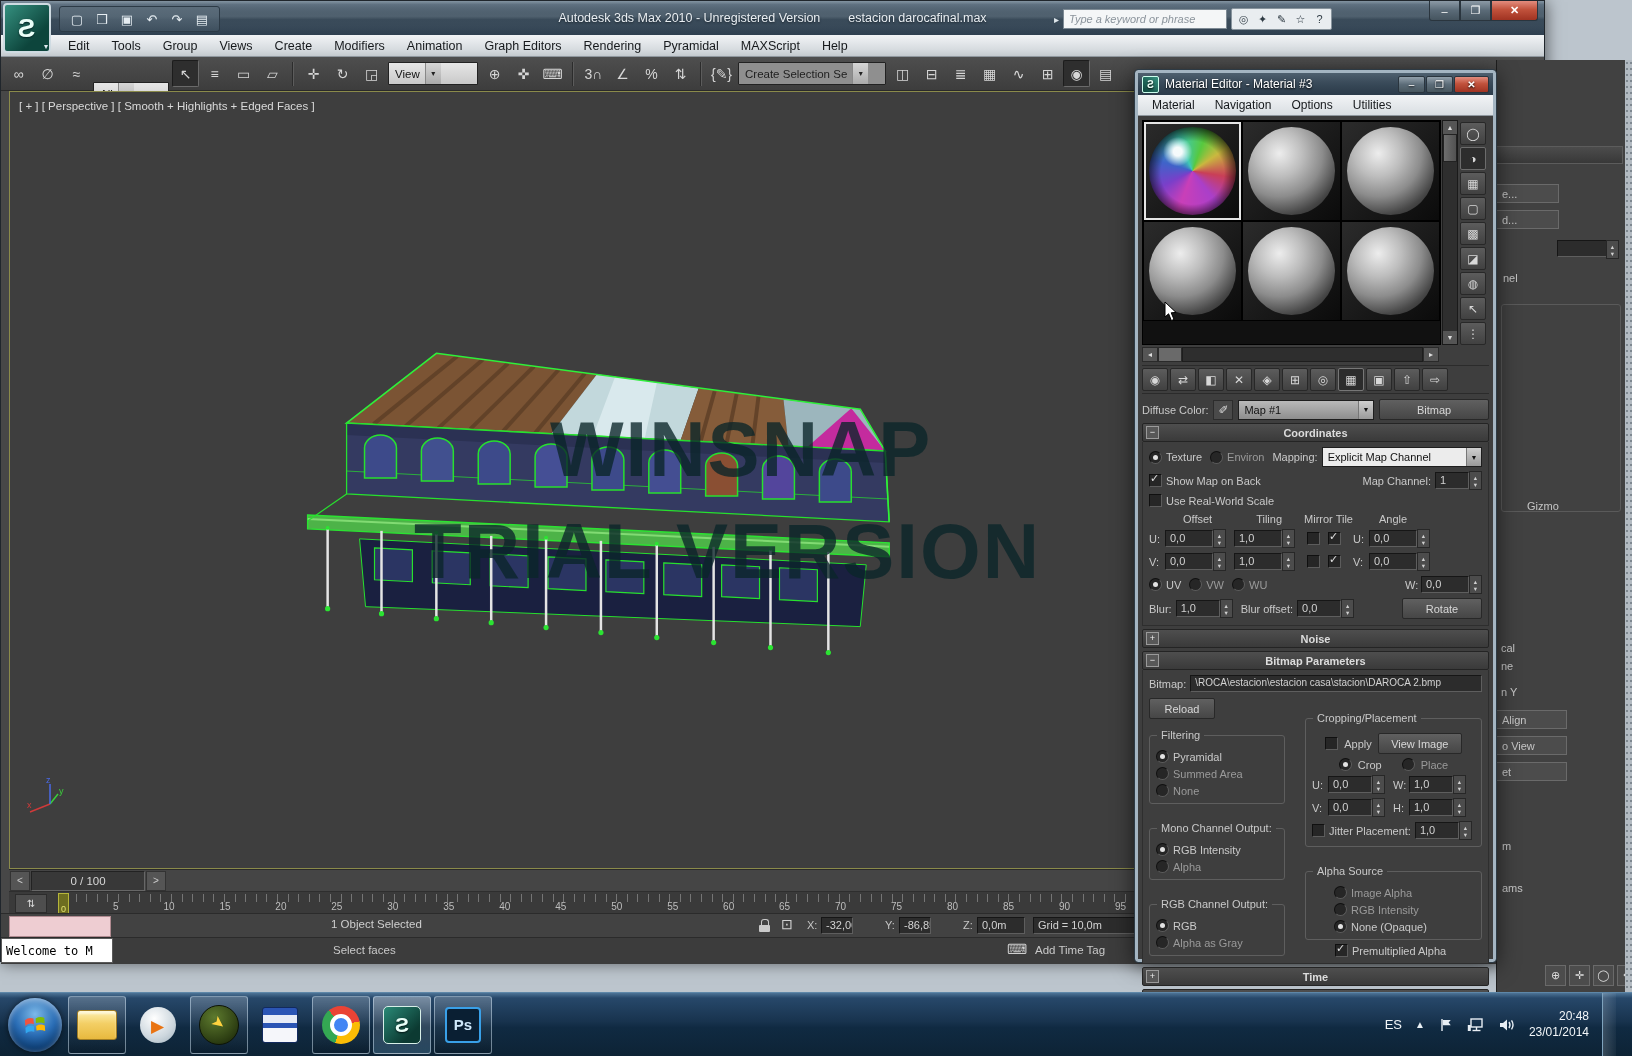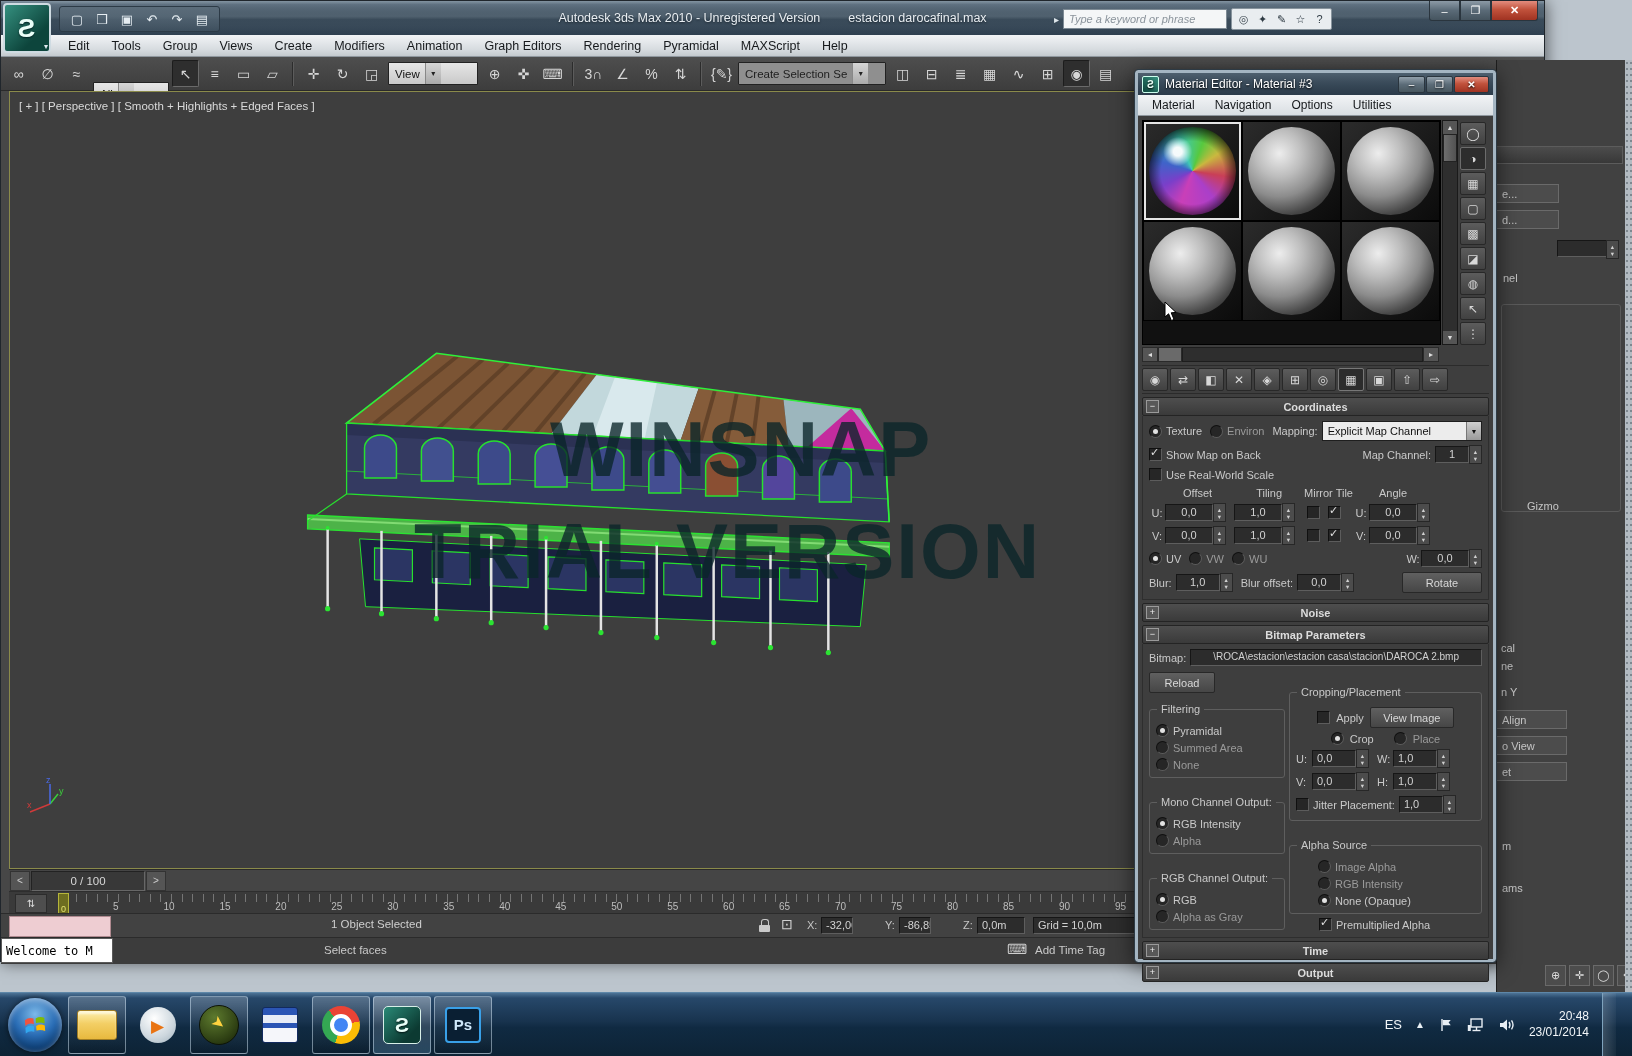--- a/index.html
+++ b/index.html
@@ -99,21 +99,21 @@
   .abs-icon{position:absolute;left:780px;top:2px;color:#d2d2d2;font-size:14px;cursor:pointer;}
   .coord-label{position:absolute;top:5px;color:#c6c6c6;font-size:11px;}
   .fld{background:#2c2c2c;border-top:1px solid #161616;border-left:1px solid #161616;
        border-bottom:1px solid #5e5e5e;border-right:1px solid #5e5e5e;color:#d2d2d2;font-size:11px;
        padding:1px 4px;box-sizing:border-box;height:17px;overflow:hidden;white-space:nowrap;}
   .cfld{position:absolute;top:3px;width:32px;cursor:text;}
   .grid-fld{position:absolute;left:1032px;top:3px;width:102px;}
   .welcome{position:absolute;left:0;top:0;width:112px;height:25px;background:#ffffff;border:1px solid #5a5a5a;
            color:#000;font-family:"DejaVu Sans Mono",monospace;font-size:12px;display:flex;align-items:center;
            padding-left:4px;box-sizing:border-box;}
-  .prompt{position:absolute;left:323px;top:6px;color:#c9c9c9;font-size:11.5px;}
+  .prompt{position:absolute;left:332px;top:6px;color:#c9c9c9;font-size:11.5px;}
   .kbd-icon{position:absolute;left:1006px;top:3px;color:#cfcfcf;font-size:14px;}
   .addtag{position:absolute;left:1034px;top:6px;color:#c9c9c9;font-size:11.5px;cursor:pointer;}
   
   .cmd-panel{position:absolute;left:1496px;top:60px;width:136px;height:932px;background:#414141;
              border-left:1px solid #1f1f1f;z-index:5;overflow:hidden;}
   .cp-scroll{position:absolute;right:0;top:0;width:8px;height:100%;background:#b3bbc2;
              background-image:radial-gradient(#7e8890 0.8px,transparent 1px);background-size:4px 6px;cursor:pointer;}
   .cpbar{position:absolute;left:0;right:10px;height:16px;background:linear-gradient(#4c4c4c,#383838);
          border:1px solid #5c5c5c;border-left:none;}
   .cpgrp{position:absolute;left:4px;right:12px;border:1px solid #5a5a5a;border-radius:3px;}
@@ -187,40 +187,40 @@
   .me-btn.wide{width:108px;}
   .cursor-arrow{position:absolute;left:26px;top:186px;z-index:5;pointer-events:none;}
   
   .rollout{margin-top:3px;}
   .roll-h{position:relative;height:17px;background:linear-gradient(#4e4e4e,#3a3a3a);border:1px solid #242424;
           border-radius:2px;color:#dcdcdc;font-size:11px;font-weight:bold;display:flex;align-items:center;
           justify-content:center;cursor:pointer;}
   .roll-h .pm{position:absolute;left:3px;top:2px;width:11px;height:11px;background:#585858;border:1px solid #9a9a9a;
           color:#eee;font-size:9px;font-weight:normal;display:flex;align-items:center;justify-content:center;line-height:1;}
   .roll-b{border:1px solid #2e2e2e;border-top:none;padding:5px 6px 6px 6px;background:#3e3e3e;}
-  .crow{display:flex;align-items:center;margin-top:4px;text-align:center;}
+  .crow{display:flex;align-items:center;margin-top:4px;}
   .crow.first{margin-top:0;}
   .rb{width:11px;height:11px;border-radius:50%;background:#262626;border-top:1px solid #101010;border-left:1px solid #101010;
       border-bottom:1px solid #5c5c5c;border-right:1px solid #5c5c5c;position:relative;cursor:pointer;flex:none;}
   .rb.on::after{content:"";position:absolute;left:3px;top:3px;width:5px;height:5px;border-radius:50%;background:#e2e2e2;}
   .cb{width:11px;height:11px;background:#262626;border-top:1px solid #101010;border-left:1px solid #101010;
       border-bottom:1px solid #5c5c5c;border-right:1px solid #5c5c5c;position:relative;cursor:pointer;flex:none;}
   .cb.on::after{content:"✓";position:absolute;left:0px;top:-3px;color:#e0e0e0;font-size:11px;}
   .spin{width:11px;height:17px;background:#4c4c4c;border:1px solid #272727;display:inline-flex;flex-direction:column;
         align-items:center;justify-content:center;color:#d0d0d0;cursor:pointer;flex:none;}
   .spin::before{content:"▴";font-size:6.5px;line-height:7px;}
   .spin::after{content:"▾";font-size:6.5px;line-height:7px;}
   .gap4{width:4px;flex:none;}.gap8{width:8px;flex:none;}.gap12{width:12px;flex:none;}
   .w14{width:16px;}.w34{width:34px;}.w44{width:44px;flex:none;}.w48{width:48px;flex:none;}
   .push{margin-left:auto;}
   .heads{justify-content:flex-start;color:#c9c9c9;font-size:11px;margin-top:6px;}
   .h-off{margin-left:34px;}.h-til{margin-left:44px;}.h-mir{margin-left:22px;}.h-ang{margin-left:26px;}
   .grp{position:relative;border:1px solid #5e5e5e;border-radius:3px;padding:10px 6px 6px 6px;margin-top:24px;}
   .grp .gt{position:absolute;top:-7px;left:7px;background:#3e3e3e;padding:0 4px;color:#c9c9c9;font-size:11px;}
-  .bp-cols{display:flex;gap:4px;margin-top:2px;}
+  .bp-cols{display:flex;gap:20px;margin-top:2px;}
   .bp-left{width:136px;flex:none;}
   .bp-right{flex:1;}
   .grow{display:flex;align-items:center;margin-top:4px;}
   
   .taskbar{position:absolute;left:0;right:0;top:992px;height:64px;z-index:30;display:flex;align-items:center;
            background:linear-gradient(180deg,#4d7396 0%,#27486a 8%,#18334e 45%,#102A42 55%,#0d2335 100%);
            border-top:1px solid #5e87a8;padding-left:4px;box-sizing:border-box;}
   .start-orb{width:54px;height:54px;border-radius:50%;margin:0 4px;flex:none;position:relative;cursor:pointer;
              background:radial-gradient(circle at 50% 30%,#7db9e8,#2a6db5 45%,#0c3a6e 75%,#06223f);
              box-shadow:inset 0 2px 6px rgba(255,255,255,.55),0 0 6px rgba(0,0,0,.6);display:flex;align-items:center;justify-content:center;}
@@ -617,20 +617,29 @@
           <div class="mt-btn">✕</div>
           <div class="mt-btn">◈</div>
           <div class="mt-btn">⊞</div>
           <div class="mt-btn">◎</div>
           <div class="mt-btn pressed">▦</div>
           <div class="mt-btn">▣</div>
           <div class="mt-btn">⇧</div>
           <div class="mt-btn">⇨</div>
         </div>
 
+      <div class="diffuse-row">
+        <span class="lbl">Diffuse Color:</span>
+        <span class="dropper">✐</span>
+        <div class="me-dd" style="max-width:150px">
+          <span>Map #1</span>
+          <span class="dd-ar">▼</span>
+        </div>
+        <div class="me-btn wide">Bitmap</div>
+      </div>
 
       <div class="rollout">
         <div class="roll-h">
           <span class="pm">−</span>
           <span>Coordinates</span>
         </div>
         <div class="roll-b">
           <div class="crow first">
             <span class="rb on"></span>
               <span class="gap4"></span>

